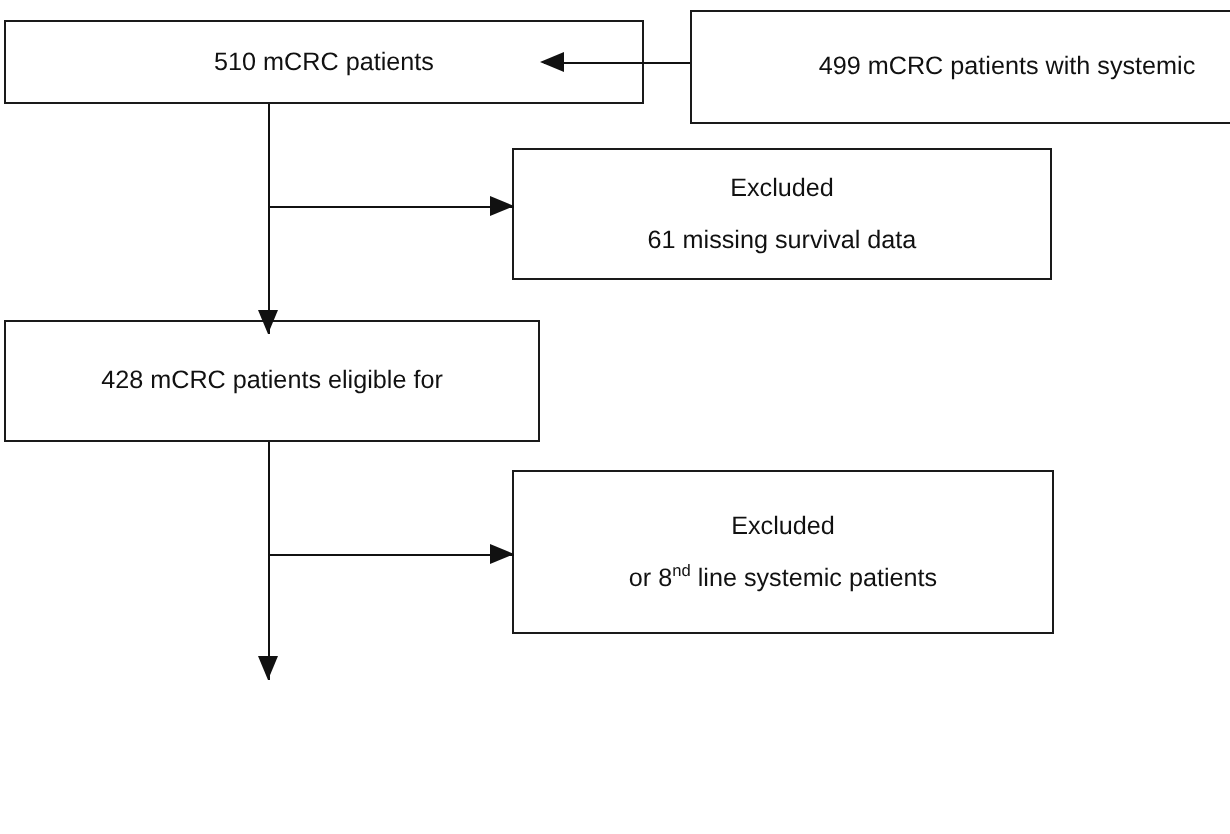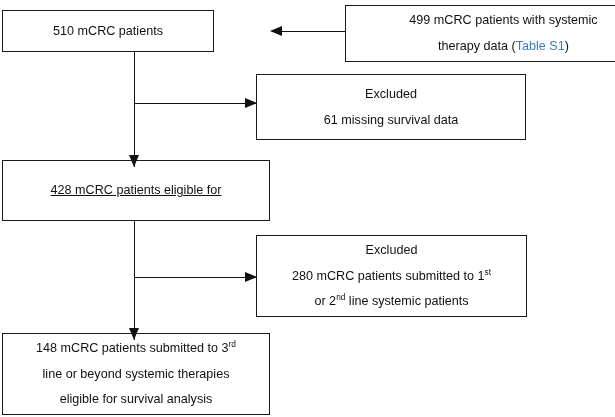--- a/index.html
+++ b/index.html
@@ -42,24 +42,24 @@
   }
   sup {
     font-size: 0.66em;
     vertical-align: super;
     line-height: 0;
   }
   .link {
     color: #3b7bc0;
   }
   
-  #box-source        { left: 2px;   top: 10px;  width: 212px; height: 42px; }
+  #box-source        { left: 2px;   top: 10px;  width: 320px; height: 42px; }
   #box-systemic      { left: 345px; top: 5px;   width: 317px; height: 57px; }
   #box-excluded-1    { left: 256px; top: 74px;  width: 270px; height: 66px; }
-  #box-eligible      { left: 2px;   top: 160px; width: 268px; height: 61px; text-decoration: underline; }
+  #box-eligible      { left: 2px;   top: 160px; width: 268px; height: 61px; }
   #box-excluded-2    { left: 256px; top: 235px; width: 271px; height: 82px; }
   #box-final         { left: 2px;   top: 333px; width: 268px; height: 82px; }
   
   .conn { position: absolute; background: #111111; }
   .h-line { height: 1.4px; }
   .v-line { width: 1.4px; }
   .arrow-head {
     position: absolute;
     width: 0;
     height: 0;
@@ -95,43 +95,36 @@
 <body>
 
 <div id="flowchart">
 
   <div class="node" id="box-source">
     <span class="line">510 mCRC patients</span>
   </div>
 
   <div class="node" id="box-systemic">
     <span class="line">499 mCRC patients with systemic</span>
-    <span class="line"><span>therapy data (</span><span class="link">Table S1</span><span>)</span></span>
   </div>
 
   <div class="node" id="box-excluded-1">
     <span class="line">Excluded</span>
     <span class="line">61 missing survival data</span>
   </div>
 
   <div class="node" id="box-eligible">
     <span class="line">428 mCRC patients eligible for</span>
   </div>
 
   <div class="node" id="box-excluded-2">
     <span class="line">Excluded</span>
-    <span class="line"><span>280 mCRC patients submitted to 1</span><sup>st</sup></span>
-    <span class="line"><span>or 2</span><sup>nd</sup><span> line systemic patients</span></span>
+    <span class="line"><span>or 8</span><sup>nd</sup><span> line systemic patients</span></span>
   </div>
 
-  <div class="node" id="box-final">
-    <span class="line"><span>148 mCRC patients submitted to 3</span><sup>rd</sup></span>
-    <span class="line">line or beyond systemic therapies</span>
-    <span class="line">eligible for survival analysis</span>
-  </div>
 
   <div class="conn h-line" id="conn-systemic-h"></div>
   <div class="arrow-head arrow-left" id="head-systemic"></div>
 
   <div class="conn v-line" id="trunk-upper"></div>
   <div class="conn h-line" id="conn-excl1-h"></div>
   <div class="arrow-head arrow-right" id="head-excl1"></div>
   <div class="arrow-head arrow-down" id="head-trunk-1"></div>
 
   <div class="conn v-line" id="trunk-lower"></div>

